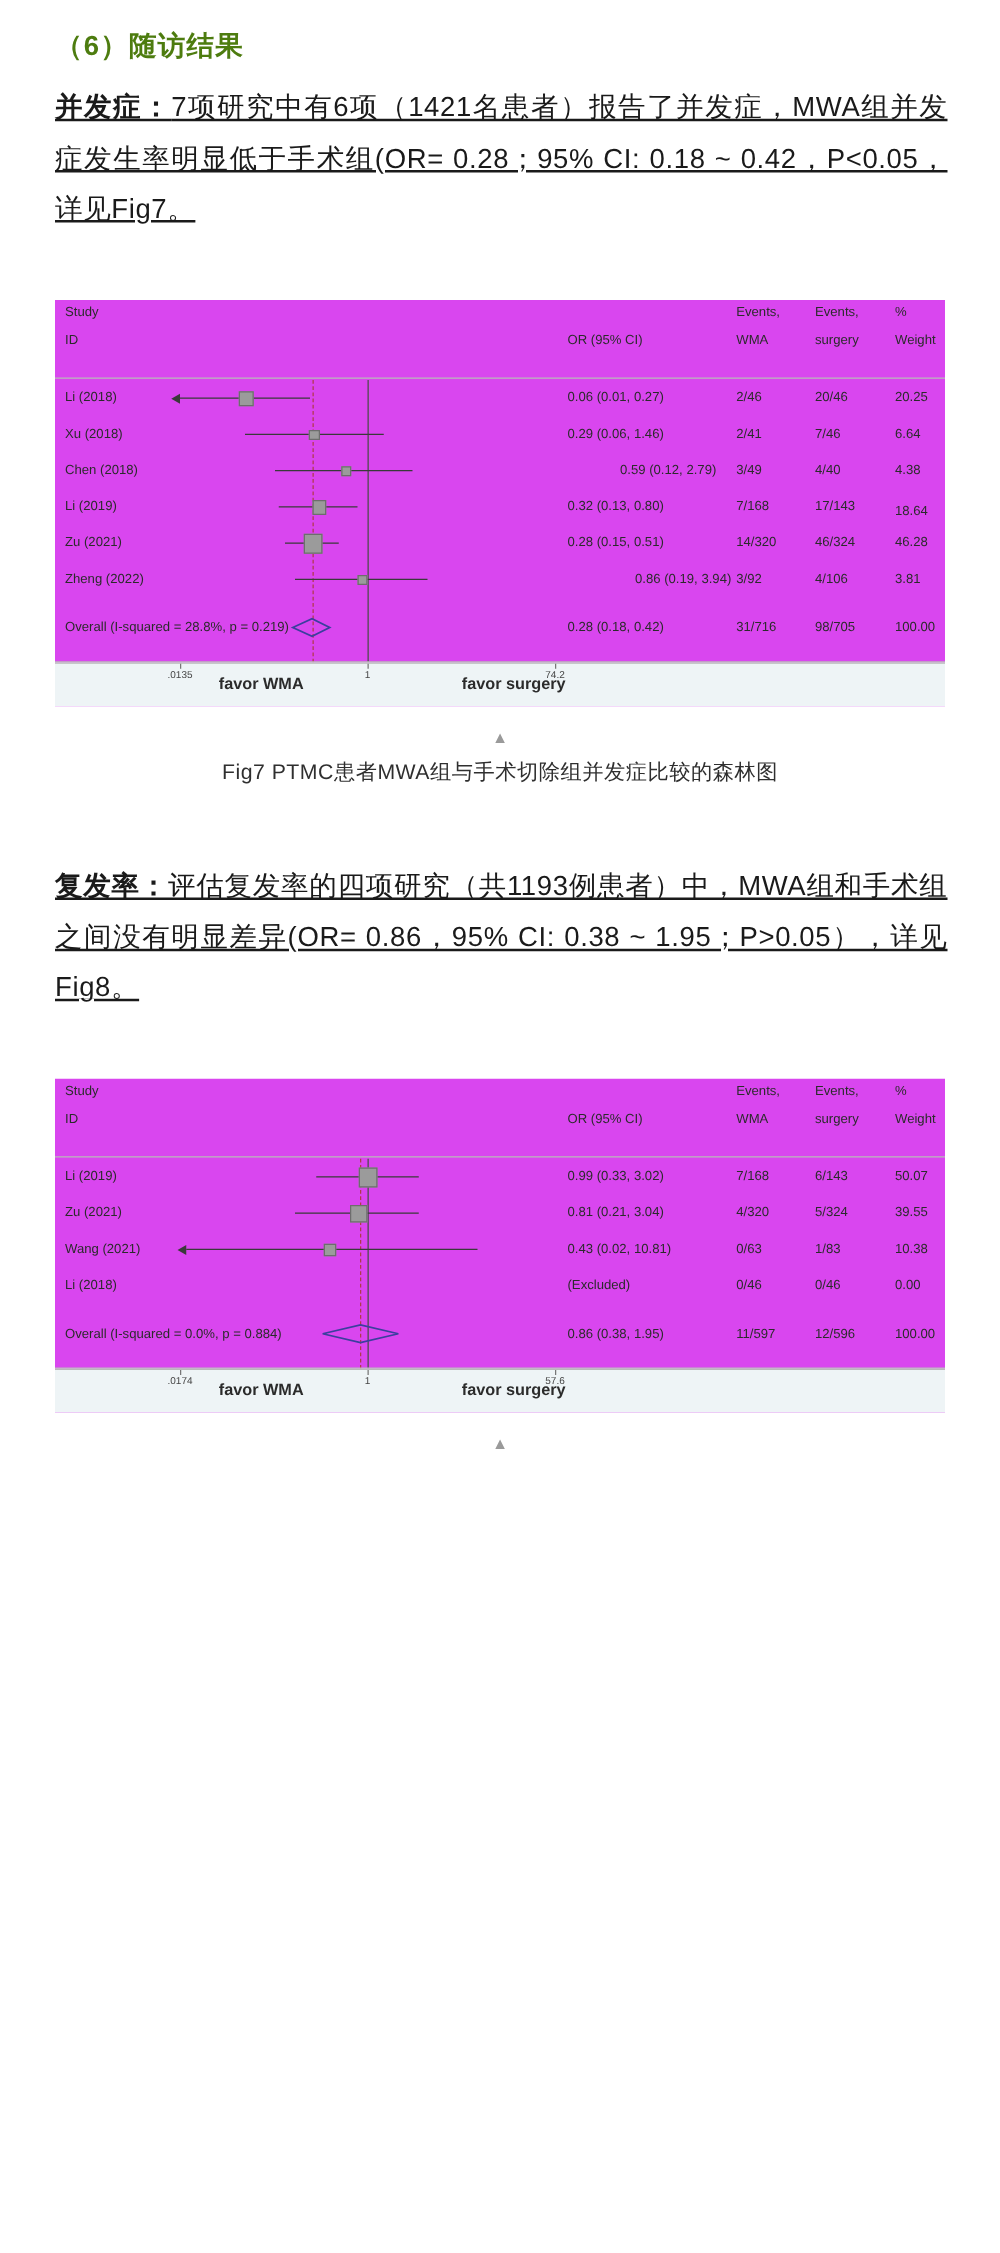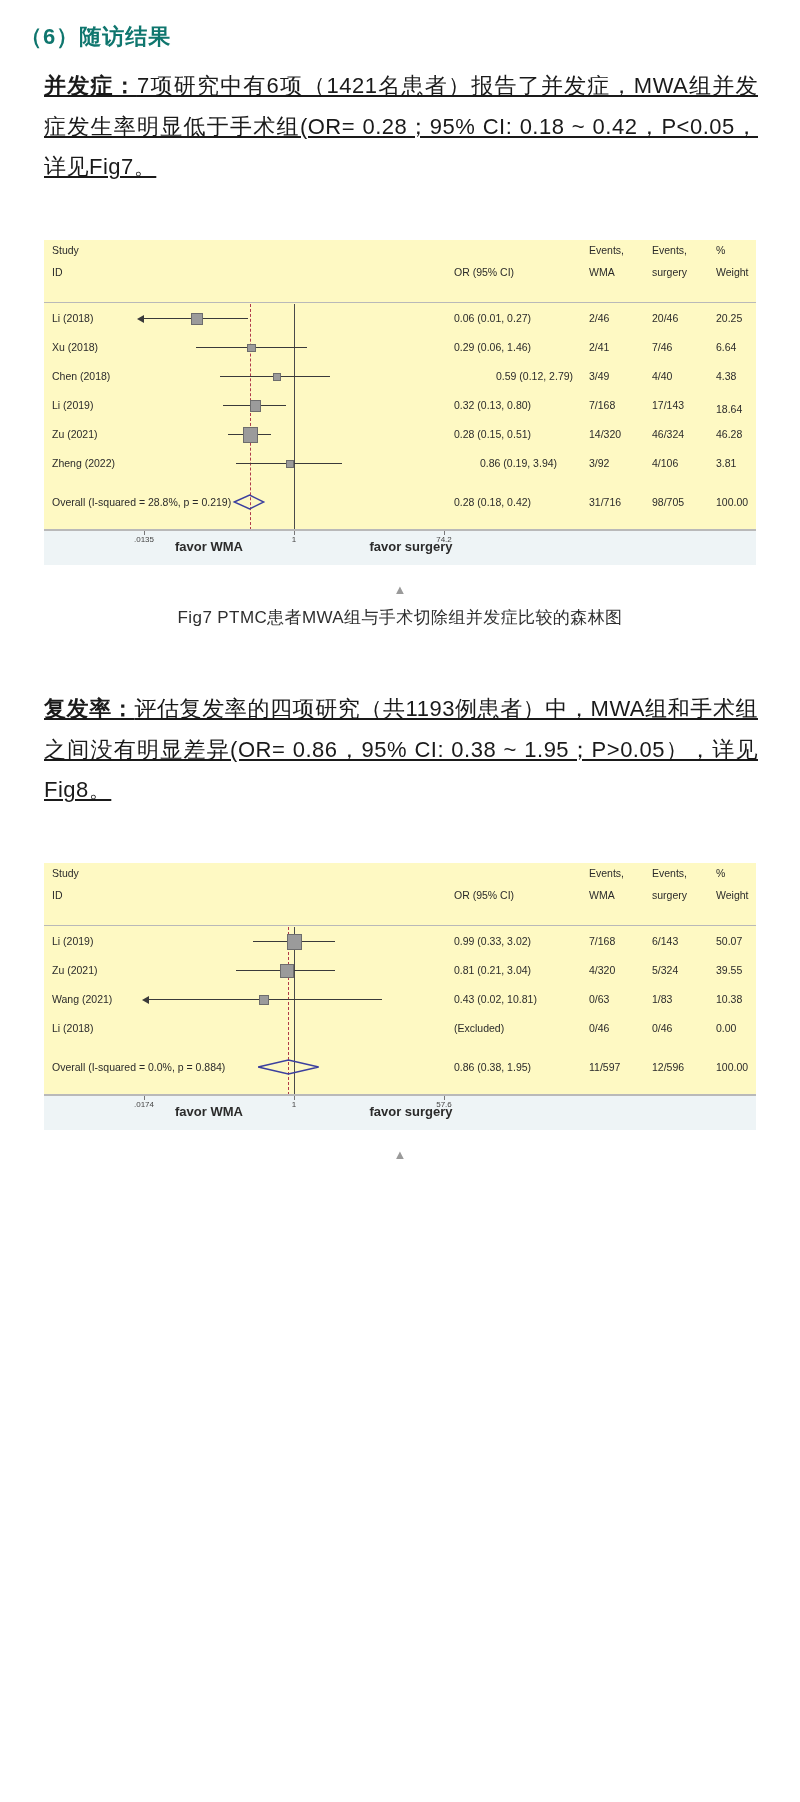--- a/index.html
+++ b/index.html
@@ -15,25 +15,25 @@
     -webkit-font-smoothing: antialiased;
   }
   .page {
     width: 800px;
     min-height: 1802px;
     position: relative;
     box-sizing: border-box;
     padding: 0;
   }
   .section-title {
-    color: #0f766e;
+    color: #4d7c0f;
     font-size: 22px;
     font-weight: bold;
     letter-spacing: 1px;
-    padding: 22px 0 0 20px;
+    padding: 22px 0 0 44px;
   }
   .para {
     font-size: 22px;
     line-height: 1.85;
     padding: 14px 42px 0 44px;
     text-align: justify;
     letter-spacing: 0.5px;
     text-decoration: underline;
   }
   .para b {
@@ -41,21 +41,21 @@
   }
 
   
   .figure-wrap {
     padding: 0 44px;
     margin-top: 26px;
   }
   .forest {
     position: relative;
     width: 712px;
-    background: #fef9c3;
+    background: #d946ef;
     font-family: "Liberation Sans", sans-serif;
     color: #333;
     box-sizing: border-box;
   }
   .forest .plot-area {
     position: relative;
     width: 100%;
   }
   .forest .hline {
     position: absolute;
@@ -203,21 +203,21 @@
           <div class="ciline" style="left: 178.898px; top: 165px; width: 63.2993px;"></div>
           <div class="box" style="left: 205.539px; top: 160.262px; width: 9.47611px; height: 9.47611px;"></div>
           <div class="rowtext" style="left: 8px; top: 188px;">Zu (2021)</div>
           <div class="rowtext" style="left: 410px; top: 188px;">0.28 (0.15, 0.51)</div>
           <div class="rowtext" style="left: 545px; top: 188px;">14/320</div>
           <div class="rowtext" style="left: 608px; top: 188px;">46/324</div>
           <div class="rowtext" style="left: 672px; top: 188px;">46.28</div>
           <div class="ciline" style="left: 183.883px; top: 194px; width: 42.6312px;"></div>
           <div class="box" style="left: 199.023px; top: 187.398px; width: 13.2044px; height: 13.2044px;"></div>
           <div class="rowtext" style="left: 8px; top: 217px;">Zheng (2022)</div>
-          <div class="rowtext" style="left: 396px; top: 217px; padding-left: 40px;">0.86 (0.19, 3.94)</div>
+          <div class="rowtext" style="left: 424px; top: 217px; padding-left: 40px;">0.86 (0.19, 3.94)</div>
           <div class="rowtext" style="left: 545px; top: 217px;">3/92</div>
           <div class="rowtext" style="left: 608px; top: 217px; text-align: right;">4/106</div>
           <div class="rowtext" style="left: 672px; top: 217px;">3.81</div>
           <div class="ciline" style="left: 192.118px; top: 223px; width: 105.619px;"></div>
           <div class="box" style="left: 241.752px; top: 220.036px; width: 5.92788px; height: 5.92788px;"></div>
           <div class="rowtext" style="left: 8px; top: 256px;">Overall  (I-squared = 28.8%, p = 0.219)</div>
           <div class="rowtext" style="left: 410px; top: 256px;">0.28 (0.18, 0.42)</div>
           <div class="rowtext" style="left: 545px; top: 256px;">31/716</div>
           <div class="rowtext" style="left: 608px; top: 256px;">98/705</div>
           <div class="rowtext" style="left: 672px; top: 256px;">100.00</div>

